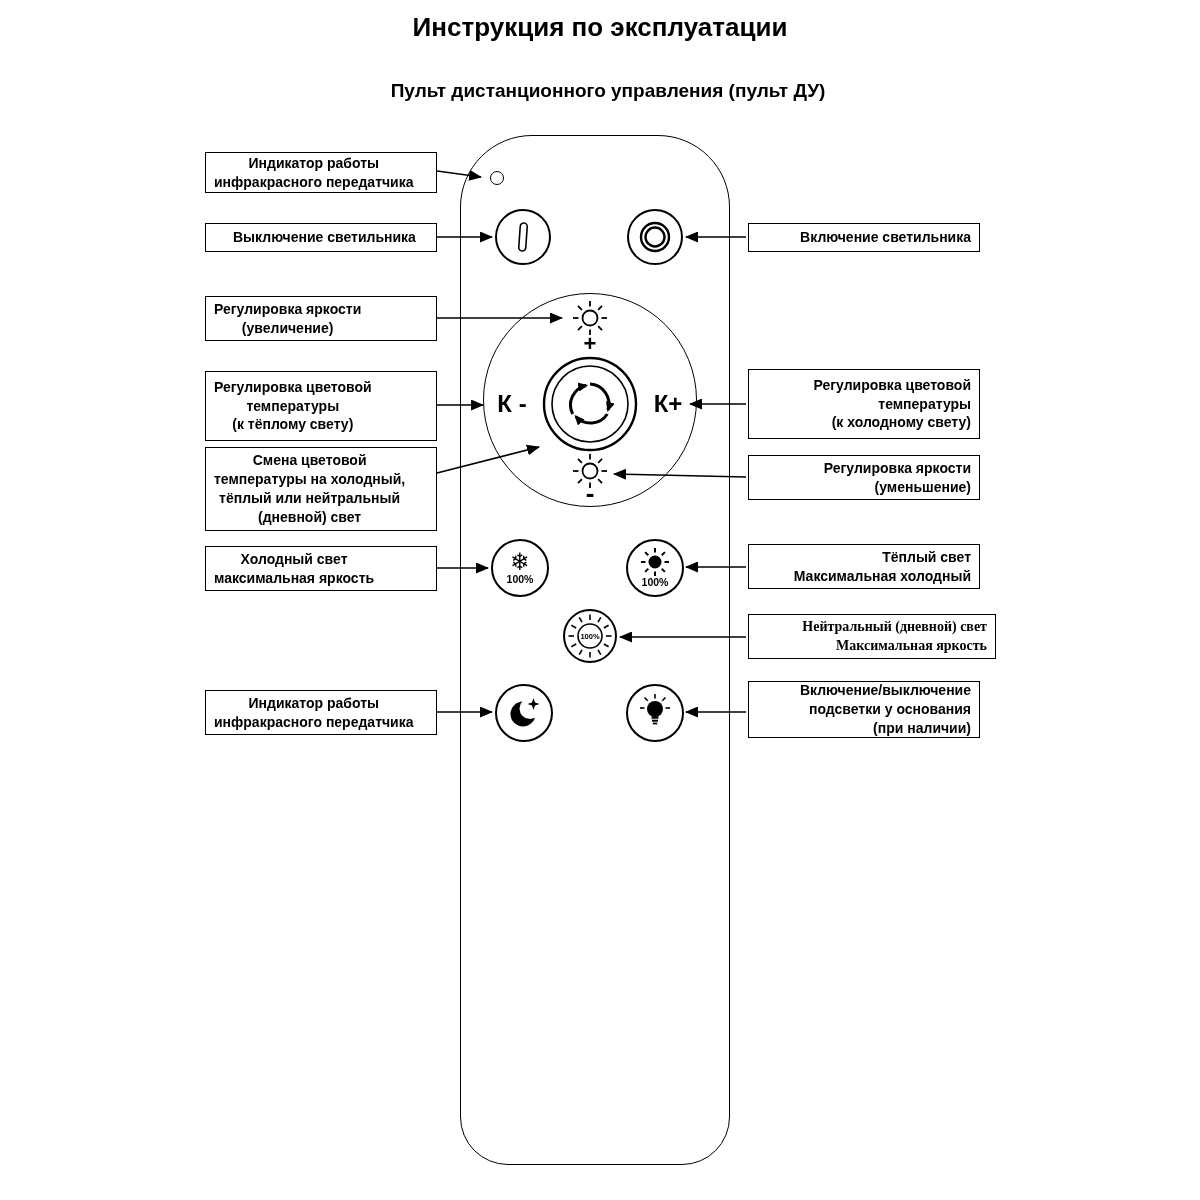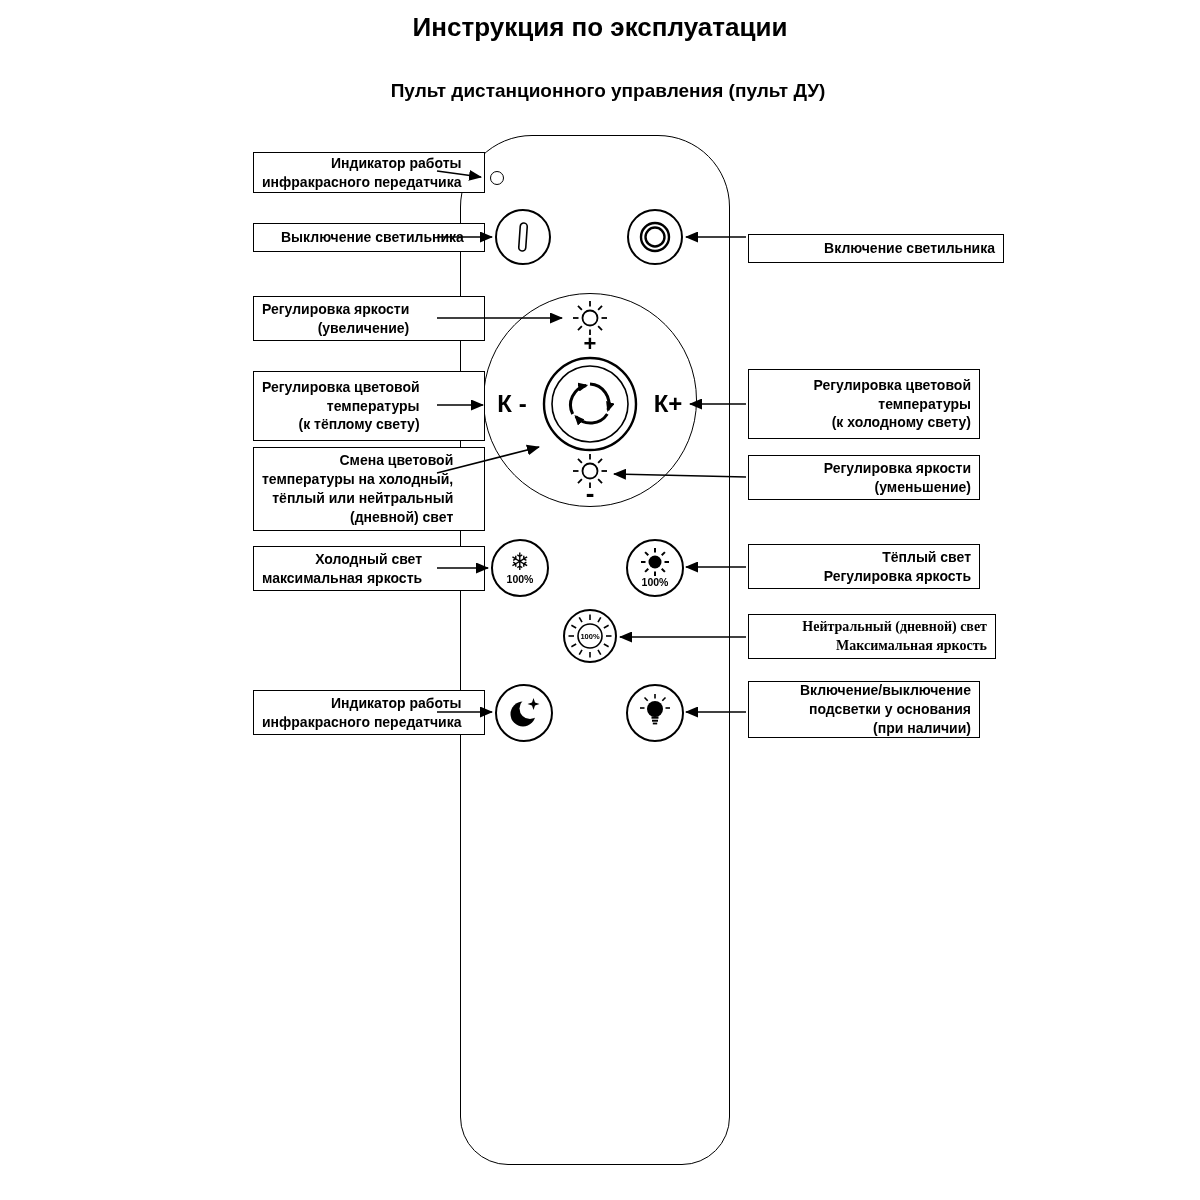--- a/index.html
+++ b/index.html
@@ -44,21 +44,21 @@
   .snowglyph {
     font-family:"DejaVu Sans","Liberation Sans",sans-serif;
     font-size:24px; line-height:1; font-weight:bold;
   }
   .callout {
     position:absolute; border:1.5px solid #000; background:#fff;
     box-sizing:border-box; display:flex; align-items:center;
     font-size:14px; font-weight:bold; line-height:1.35;
     padding:3px 8px; white-space:pre-line;
   }
-  .callout.cl-left  { justify-content:flex-start; text-align:right;margin-left:48px; }
+  .callout.cl-left  { justify-content:flex-start; text-align:center; }
   .callout.cl-right { justify-content:flex-end;  text-align:right; }
   .overlay { position:absolute; left:0; top:0; pointer-events:none; }
   svg { display:block; }
 </style>
 </head>
 <body>
 
 <div class="page">
 
   <h1 class="title">Инструкция по эксплуатации</h1>
@@ -208,28 +208,28 @@
 (к тёплому свету)</div>
   <div class="callout cl-left" style="left:205px;top:546px;width:232px;height:45px;">Холодный свет
 максимальная яркость</div>
   <div class="callout cl-left" style="left:205px;top:447px;width:232px;height:84px;">Смена цветовой
 температуры на холодный,
 тёплый или нейтральный
 (дневной) свет</div>
   <div class="callout cl-left" style="left:205px;top:690px;width:232px;height:45px;">Индикатор работы
 инфракрасного передатчика</div>
 
-  <div class="callout cl-right" style="left:748px;top:234px;width:256px;height:29px;">Включение светильника</div>
+  <div class="callout cl-right" style="left:748px;top:223px;width:232px;height:29px;">Включение светильника</div>
   <div class="callout cl-right" style="left:748px;top:369px;width:232px;height:70px;">Регулировка цветовой
 температуры
 (к холодному свету)</div>
   <div class="callout cl-right" style="left:748px;top:455px;width:232px;height:45px;">Регулировка яркости
 (уменьшение)</div>
   <div class="callout cl-right" style="left:748px;top:544px;width:232px;height:45px;">Тёплый свет
-Регулировка яркость</div>
+Максимальная холодный</div>
   <div class="callout cl-right" style="left:748px;top:614px;width:248px;height:45px;font-family:Liberation Serif, serif;">Нейтральный (дневной) свет
 Максимальная яркость</div>
   <div class="callout cl-right" style="left:748px;top:681px;width:232px;height:57px;">Включение/выключение
 подсветки у основания
 (при наличии)</div>
 
   <svg class="overlay" width="1200" height="1200" viewBox="0 0 1200 1200">
     <defs>
       <marker id="ah" markerUnits="userSpaceOnUse" markerWidth="13" markerHeight="11" refX="12" refY="5.5" orient="auto">
         <path d="M0,0 L13,5.5 L0,11 Z" fill="#000"></path>

